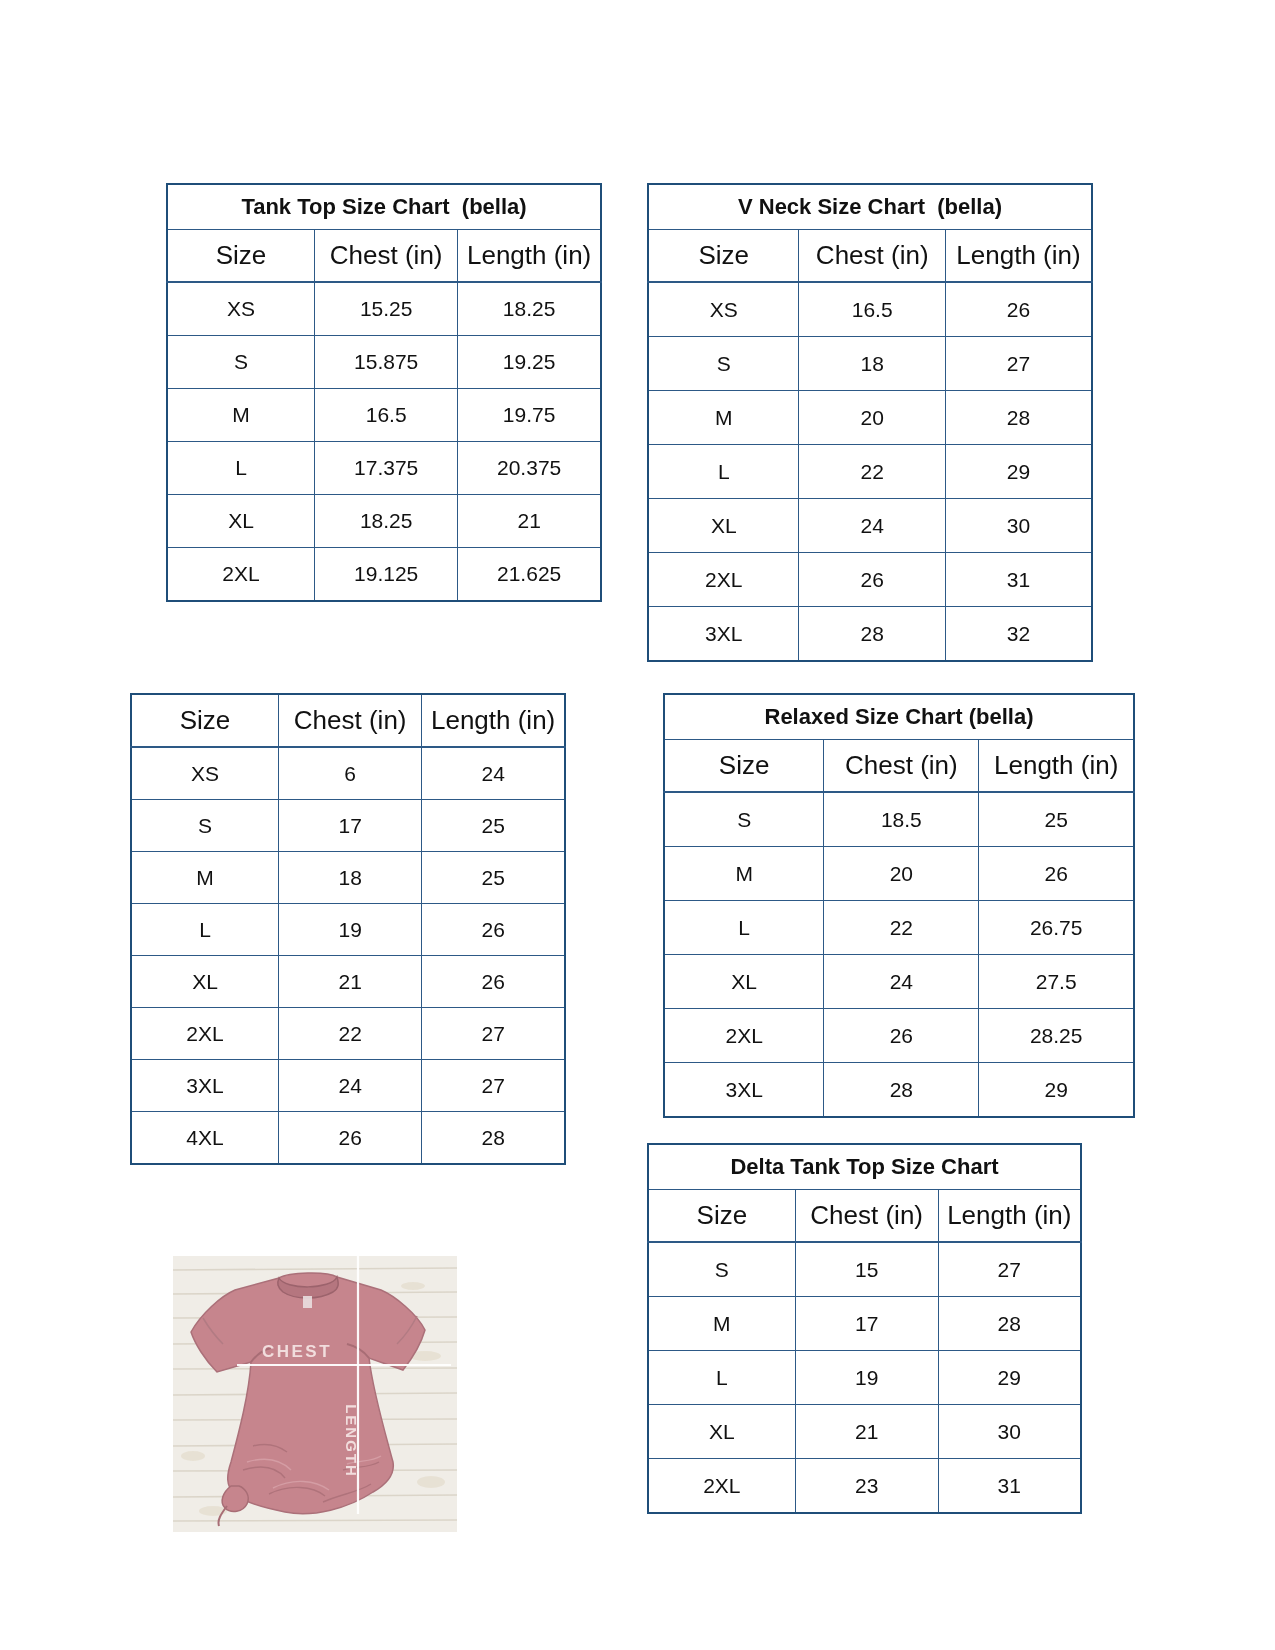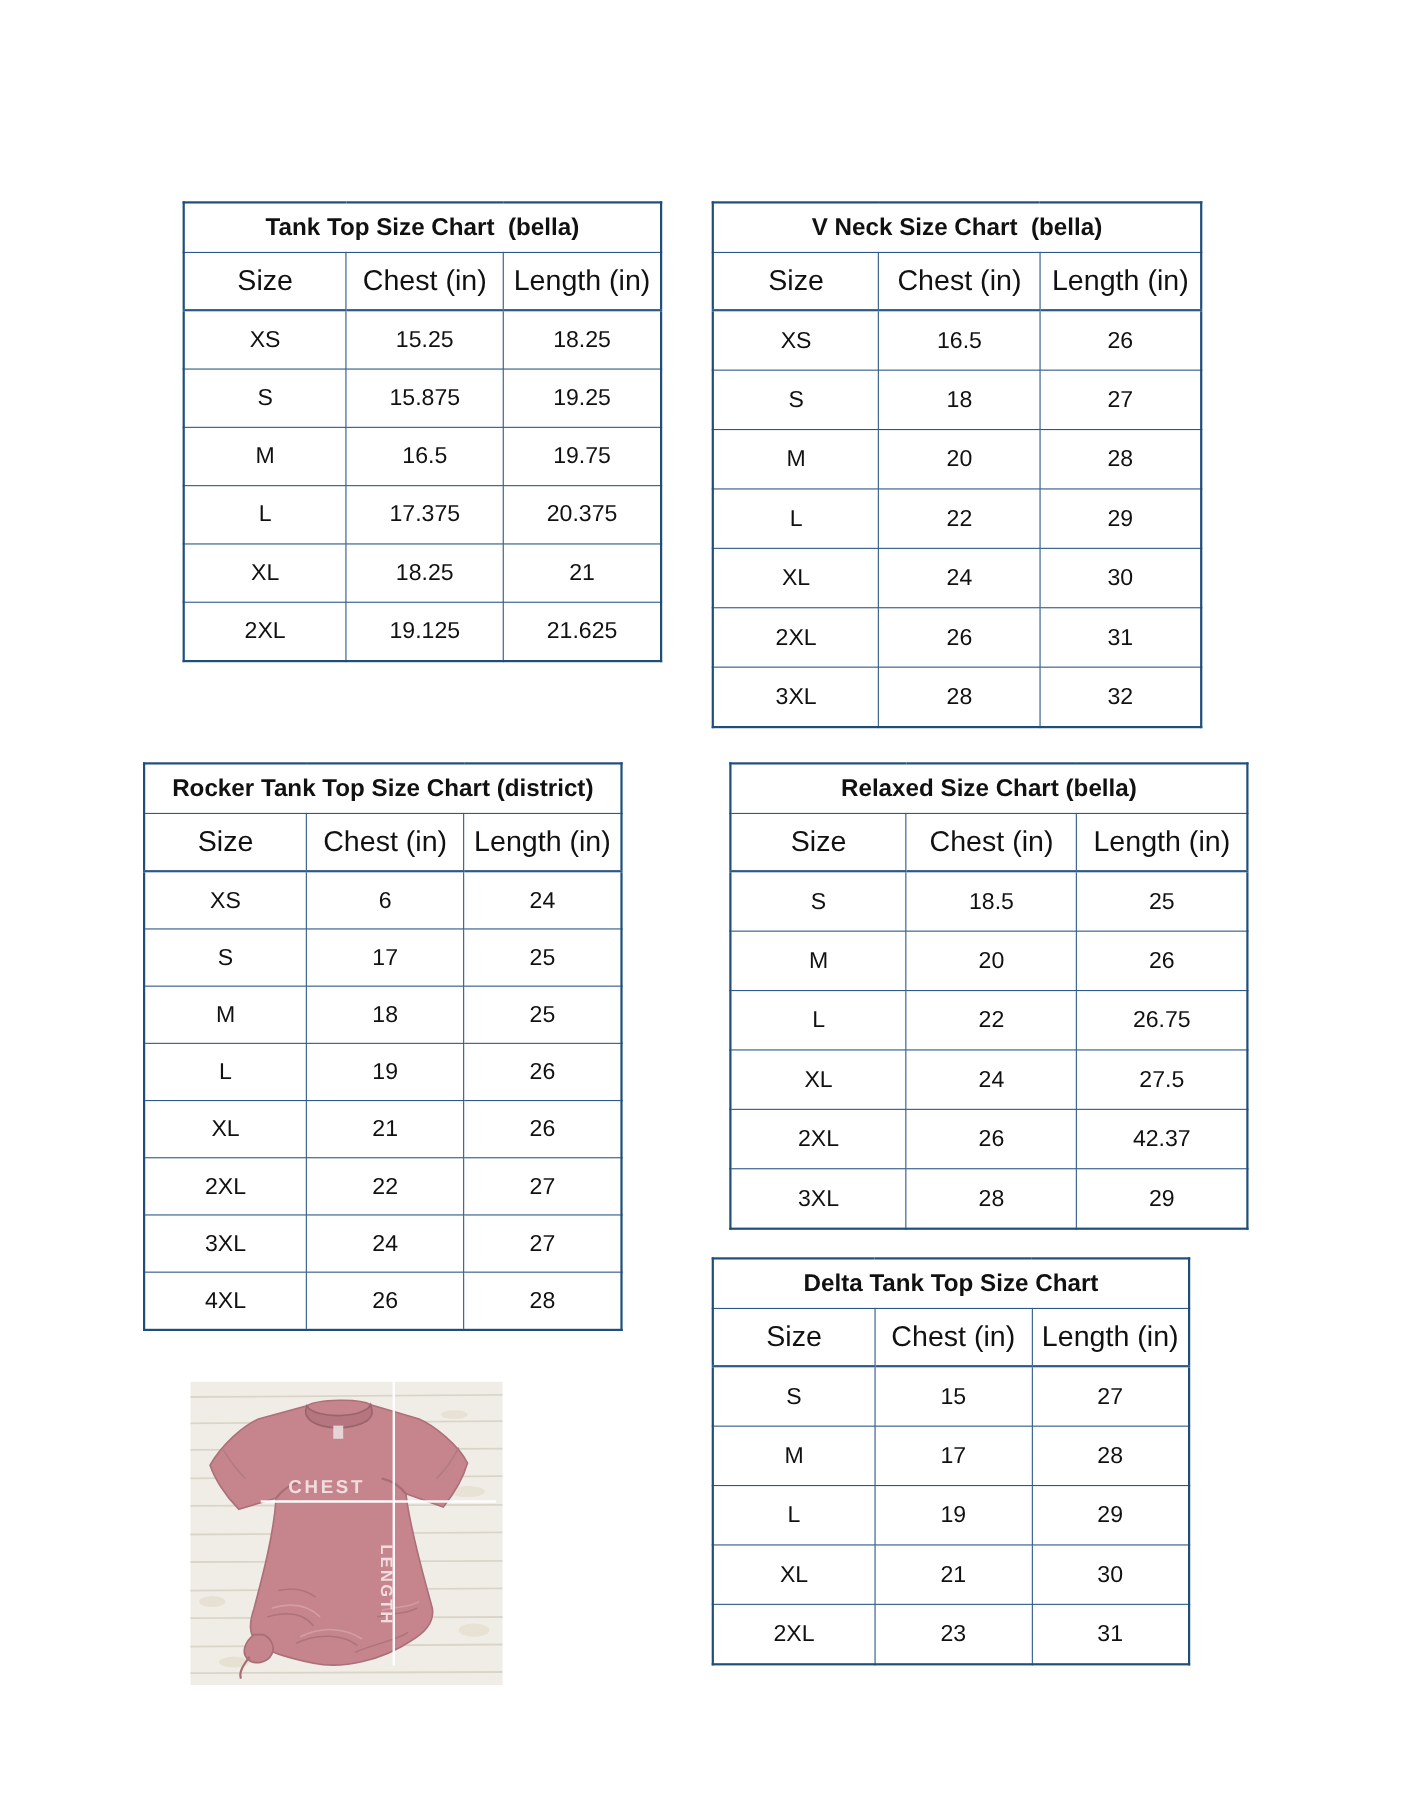--- a/index.html
+++ b/index.html
@@ -155,23 +155,20 @@
             <td class="c-size">3XL</td>
             <td class="c-chest">28</td>
             <td class="c-len">32</td>
           </tr>
         </tbody>
       </table>
     </section>
   <section class="table-wrap t3">
       <table class="size-table">
         <thead>
-          <tr class="title-row">
-            <th colspan="3">Rocker Tank Top Size Chart (district)</th>
-          </tr>
           <tr class="head-row">
             <th>Size</th>
             <th>Chest (in)</th>
             <th>Length (in)</th>
           </tr>
         </thead>
         <tbody>
           <tr>
             <td class="c-size">XS</td>
             <td class="c-chest">6</td>
@@ -244,21 +241,21 @@
             <td class="c-len">26.75</td>
           </tr>
           <tr>
             <td class="c-size">XL</td>
             <td class="c-chest">24</td>
             <td class="c-len">27.5</td>
           </tr>
           <tr>
             <td class="c-size">2XL</td>
             <td class="c-chest">26</td>
-            <td class="c-len">42.37</td>
+            <td class="c-len">28.25</td>
           </tr>
           <tr>
             <td class="c-size">3XL</td>
             <td class="c-chest">28</td>
             <td class="c-len">29</td>
           </tr>
         </tbody>
       </table>
     </section>
   <section class="table-wrap t5">

